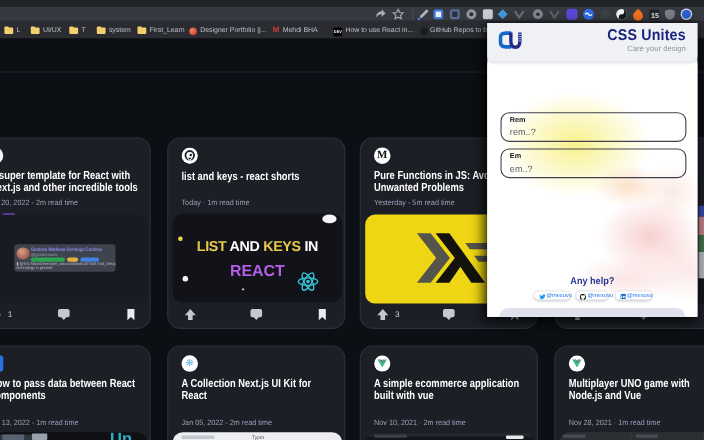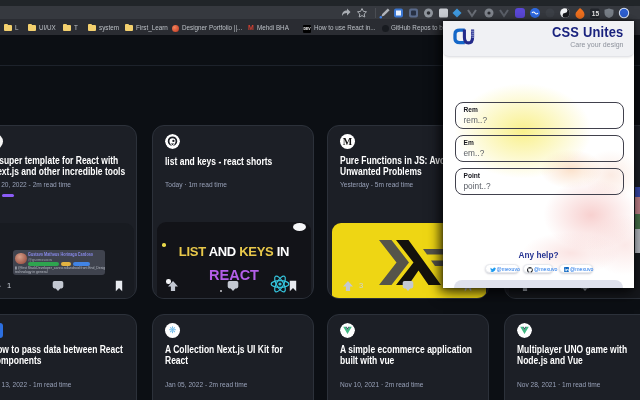--- a/index.html
+++ b/index.html
@@ -18,21 +18,21 @@
   .fav { position:absolute; top:6px; width:7px; height:7px; border-radius:50%; }
 
   
   #page { left:0; top:35px; width:640px; height:365px; background:#0c0f14; }
   #hline { left:0; top:65px; width:640px; height:1px; background:#1d222b; }
 
   .card { position:absolute; width:162px; height:174px; background:#1c1f26; border:1px solid #2c313a; border-radius:12px; overflow:hidden; }
   .cicon { position:absolute; left:12px; top:8px; width:15px; height:15px; border-radius:50%; }
   .ctitle { position:absolute; left:11.5px; top:26px; font-weight:bold; font-size:10.5px; line-height:11.3px; color:#fff; white-space:nowrap; transform:scaleX(.81); transform-origin:0 0; }
   .cmeta { position:absolute; left:12px; font-size:7px; color:#98a1b8; white-space:nowrap; transform:scaleX(.94); transform-origin:0 0; }
-  .cthumb { position:absolute; left:4px; width:154px; border-radius:9px; overflow:hidden;margin-top:28px; }
+  .cthumb { position:absolute; left:4px; width:154px; border-radius:9px; overflow:hidden; }
   .acts { position:absolute; left:0; width:100%; top:152px; height:16px; }
   .aico { position:absolute; top:2px; }
 
   
   #popup { left:443px; top:21px; width:191px; height:267px; background:#fff; box-shadow:0 5px 14px rgba(0,0,0,.55), -4px 3px 9px rgba(0,0,0,.45), 0 0 3px rgba(0,0,0,.4); }
   #pbody { position:absolute; left:0; top:36px; width:191px; height:231px;
      background:
        radial-gradient(ellipse 95px 66px at 80px 74px, rgba(248,238,120,.85), rgba(248,238,120,0) 72%),
        radial-gradient(ellipse 66px 50px at 148px 158px, rgba(243,180,178,.62), rgba(243,180,178,0) 72%),
        radial-gradient(ellipse 52px 42px at 182px 188px, rgba(243,185,182,.32), rgba(243,185,182,0) 72%),
@@ -294,24 +294,20 @@
 <div class="abs" id="popup">
   <div id="pbody">
     <div class="field" style="top:45px;">
         <div class="flabel">Rem</div>
         <div class="fph">rem..?</div>
       </div>
     <div class="field" style="top:78px;">
         <div class="flabel">Em</div>
         <div class="fph">em..?</div>
       </div>
-    <div class="field" style="top:111px;">
-        <div class="flabel">Point</div>
-        <div class="fph">point..?</div>
-      </div>
     <div id="anyhelp">Any help?</div>
     <div class="pill" style="left:41.5px; width:34.5px;">
       <svg style="position:absolute; left:4px; top:2px;" width="6" height="5" viewBox="0 0 10 8">
           <path d="M10 1 A4 4 0 0 1 8.8 1.5 A2 2 0 0 0 5.3 3.3 A5.7 5.7 0 0 1 1.2 1.2 A2 2 0 0 0 1.8 3.9 A2 2 0 0 1 0.9 3.7 C0.9 5.4 2 6.4 3.4 6.7 A4 4 0 0 1 0.5 7.2 A5.7 5.7 0 0 0 9.3 2.3 A4 4 0 0 0 10 1 Z" fill="#1d9bf0"></path>
         </svg>
       <span style="margin-left:11px;">@mexuvo</span>
     </div>
     <div class="pill" style="left:79.5px; width:30px;">
       <svg style="position:absolute; left:3.5px; top:1.5px;" width="6" height="6" viewBox="0 0 16 16">
           <path d="M8 0 a8 8 0 0 0-2.5 15.6 c.4 .1 .5-.2 .5-.4 v-1.4 c-2.2 .5-2.7-1-2.7-1 -.4-.9-.9-1.2-.9-1.2 -.7-.5 .1-.5 .1-.5 .8 .1 1.2 .8 1.2 .8 .7 1.2 1.9 .9 2.3 .7 .1-.5 .3-.9 .5-1.1 -1.8-.2-3.6-.9-3.6-4 0-.9 .3-1.6 .8-2.1 -.1-.2-.4-1 .1-2.1 0 0 .7-.2 2.2 .8 a7.5 7.5 0 0 1 4 0 c1.5-1 2.2-.8 2.2-.8 .5 1.1 .2 1.9 .1 2.1 .5 .5 .8 1.2 .8 2.1 0 3.1-1.8 3.8-3.6 4 .3 .2 .5 .7 .5 1.4 v2.1 c0 .2 .1 .5 .5 .4 A8 8 0 0 0 8 0 Z" fill="#1b1f23"></path>

